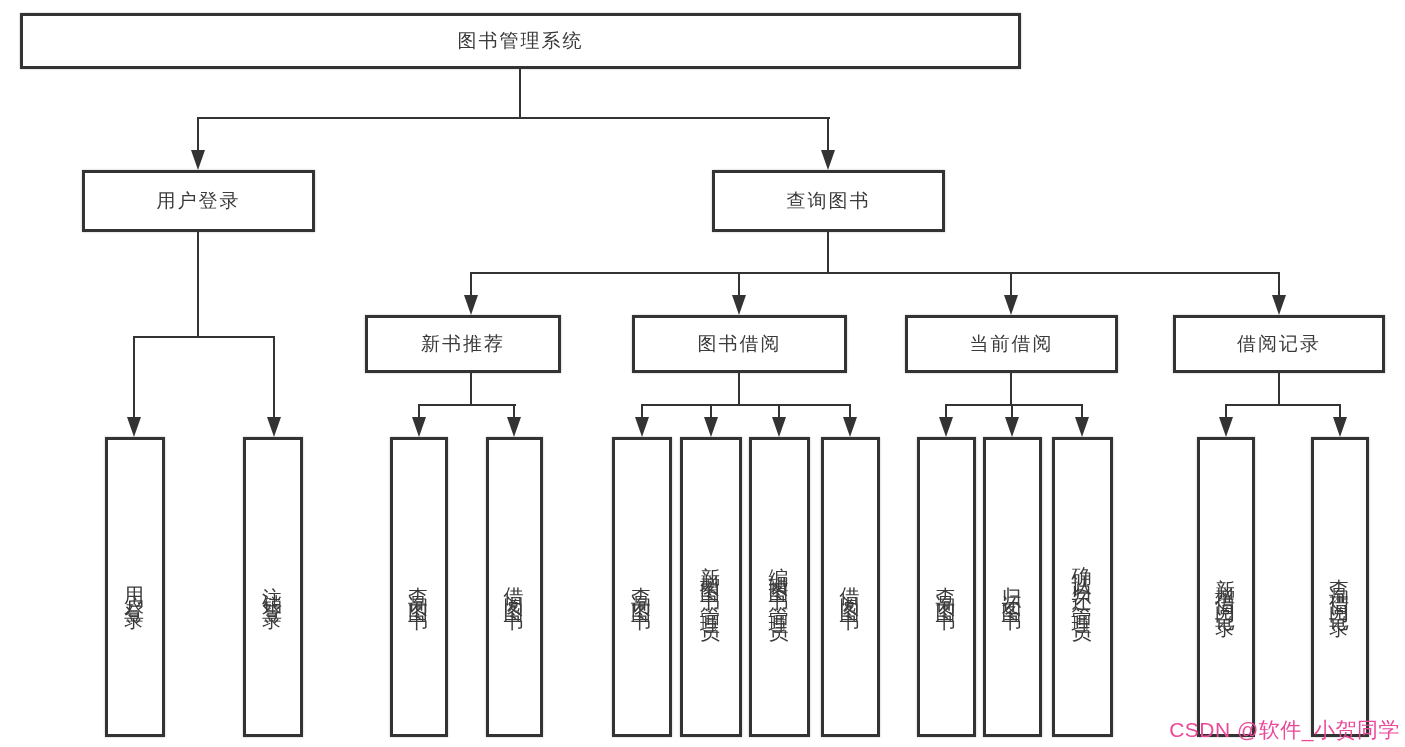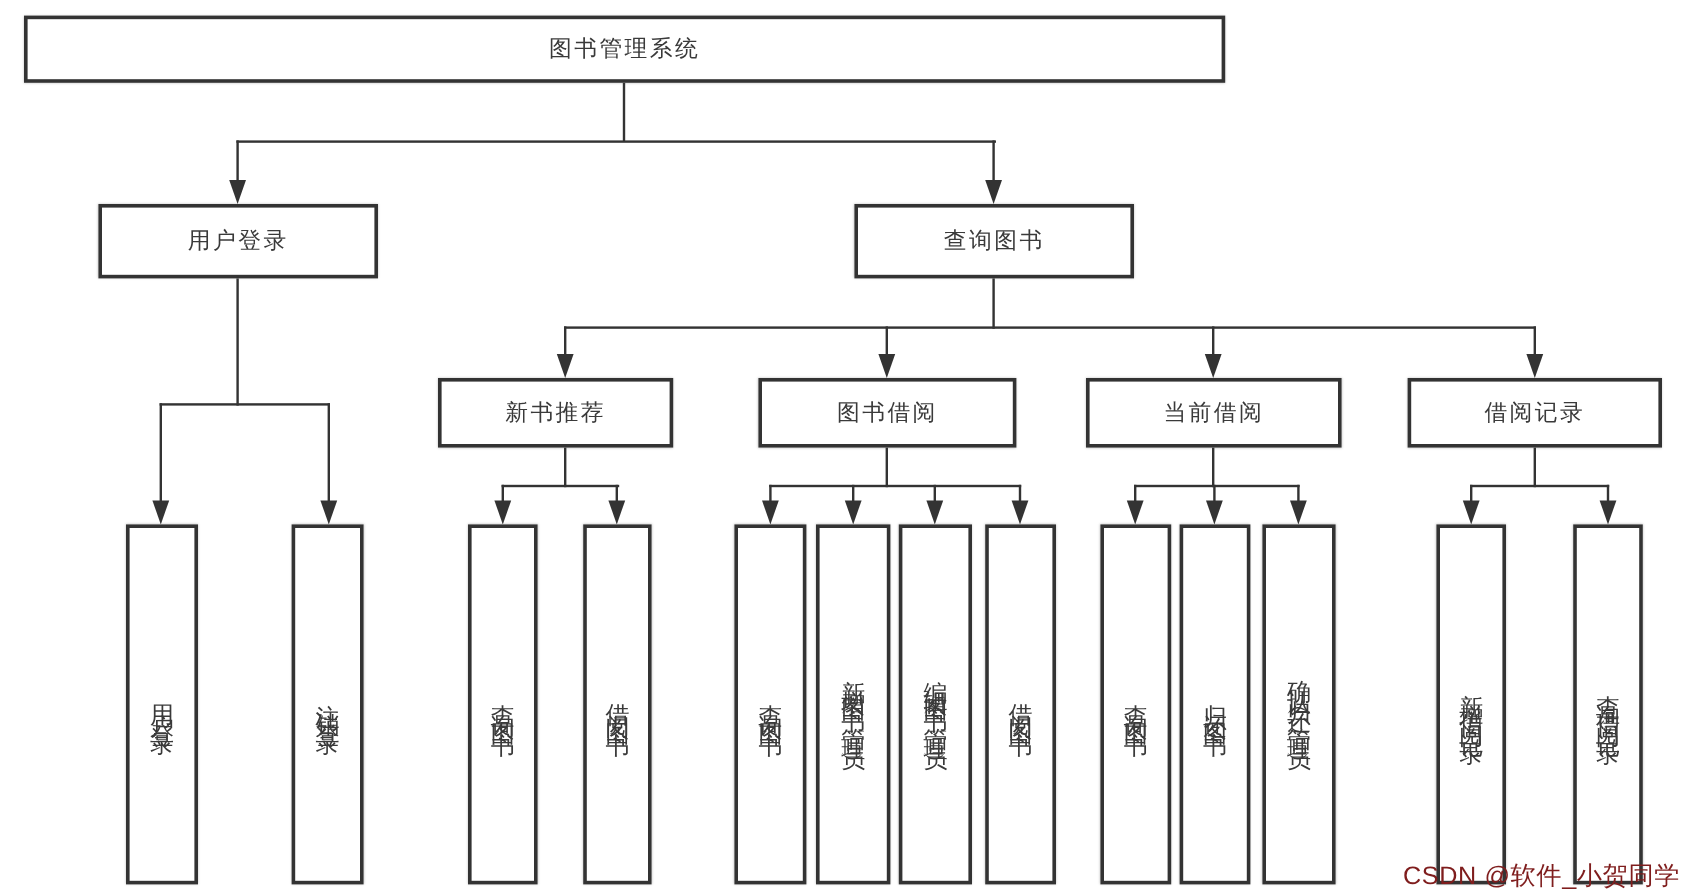--- a/index.html
+++ b/index.html
@@ -39,21 +39,21 @@
     position:absolute;width:0;height:0;
     border-left:7px solid transparent;
     border-right:7px solid transparent;
     border-top:20px solid var(--line);
   }
   
   .watermark{
     position:absolute;
     top:716px;right:5px;
     font-size:21px;
-    color:#7f1d1d;
+    color:#ec4899;
     letter-spacing:0.5px;
     z-index:10;
     white-space:nowrap;
   }
 </style>
 </head>
 <body>
 
 <div class="canvas">
 

